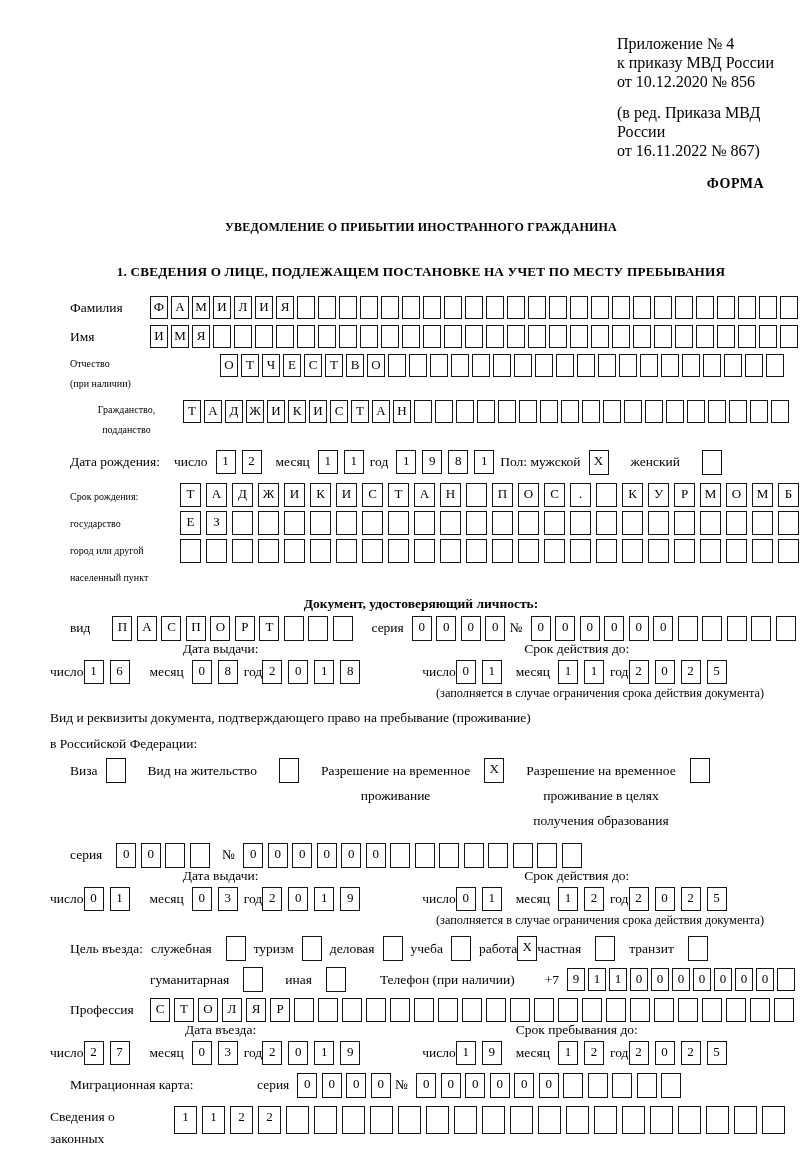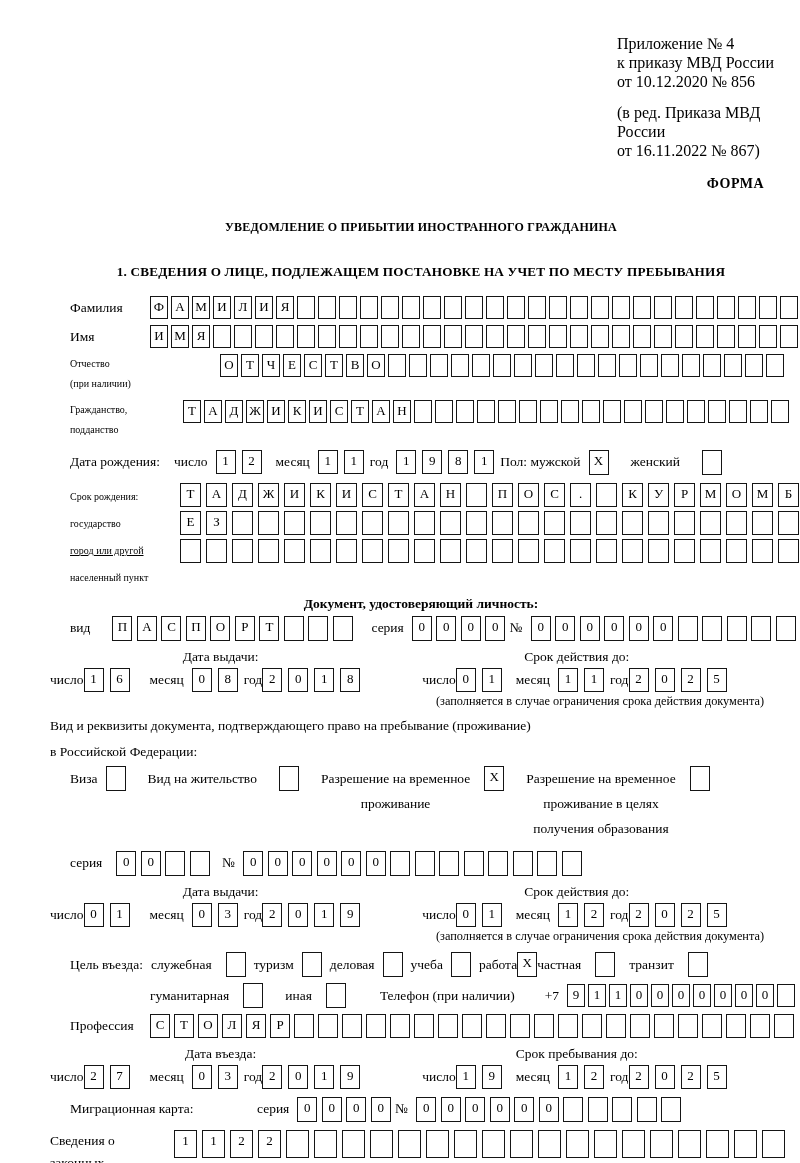--- a/index.html
+++ b/index.html
@@ -29,25 +29,25 @@
   .cells{display:flex;flex:none;}
   .cell{flex:none;box-sizing:border-box;width:18px;height:23px;border:1.8px solid #151515;
         margin-right:3px;text-align:center;font-size:13px;line-height:19px;background:#fff;}
   .mid  .cell{width:21px;height:24px;margin-right:5px;}
   .date .cell{width:20px;height:24px;margin-right:6px;}
   .doc  .cell{width:20px;height:25px;margin-right:4.5px;}
   .check.cells .cell{width:20px;height:25px;margin-right:0;}
   .big  .cell{width:23px;height:28px;margin-right:5px;}
   .prof .cell{width:20px;height:24px;margin-right:4px;}
 
-  .w80{width:80px;}  .w150{width:150px;} .w128{width:128px;}
+  .w80{width:80px;}  .w150{width:150px;} .w128{width:128px;text-align:center;}
   .sp8{width:8px;flex:none;} .sp14{width:14px;flex:none;} .sp22{width:22px;flex:none;}
 
   
-  .dates{margin-top:8px;}
+  .dates{}
   .dhead{display:flex;font-size:13.5px;}
   .dhead .dh-l{width:46%;text-align:center;}
   .dhead .dh-r{width:50%;text-align:center;}
   .drow{display:flex;align-items:center;margin-top:3px;}
   .drow .lbl{line-height:24px;}
   .note{font-size:12.3px;text-align:right;padding-right:28px;margin-top:2px;}
 
   .optwrap{display:flex;align-items:flex-start;}
   .optlines{text-align:center;font-size:13.5px;line-height:25px;}
 
@@ -258,21 +258,21 @@
       <span class="sp22"></span>
     <span class="cells check">
         <span class="cell"></span>
       </span>
   </div>
 
   <div class="row" style="margin-top:8px;">
     <div style="width:110px;flex:none;">
       <div class="lbl2" style="line-height:27px;">Срок рождения:</div>
       <div class="lbl2" style="line-height:27px;">государство</div>
-      <div class="lbl2" style="line-height:27px;text-decoration:underline;">город или другой</div>
+      <div class="lbl2" style="line-height:27px;">город или другой</div>
       <div class="lbl2" style="line-height:27px;">населенный пункт</div>
     </div>
     <div>
       <div class="cells mid" style="margin-bottom:4px;">
           <span class="cell">Т</span>
           <span class="cell">А</span>
           <span class="cell">Д</span>
           <span class="cell">Ж</span>
           <span class="cell">И</span>
           <span class="cell">К</span>

